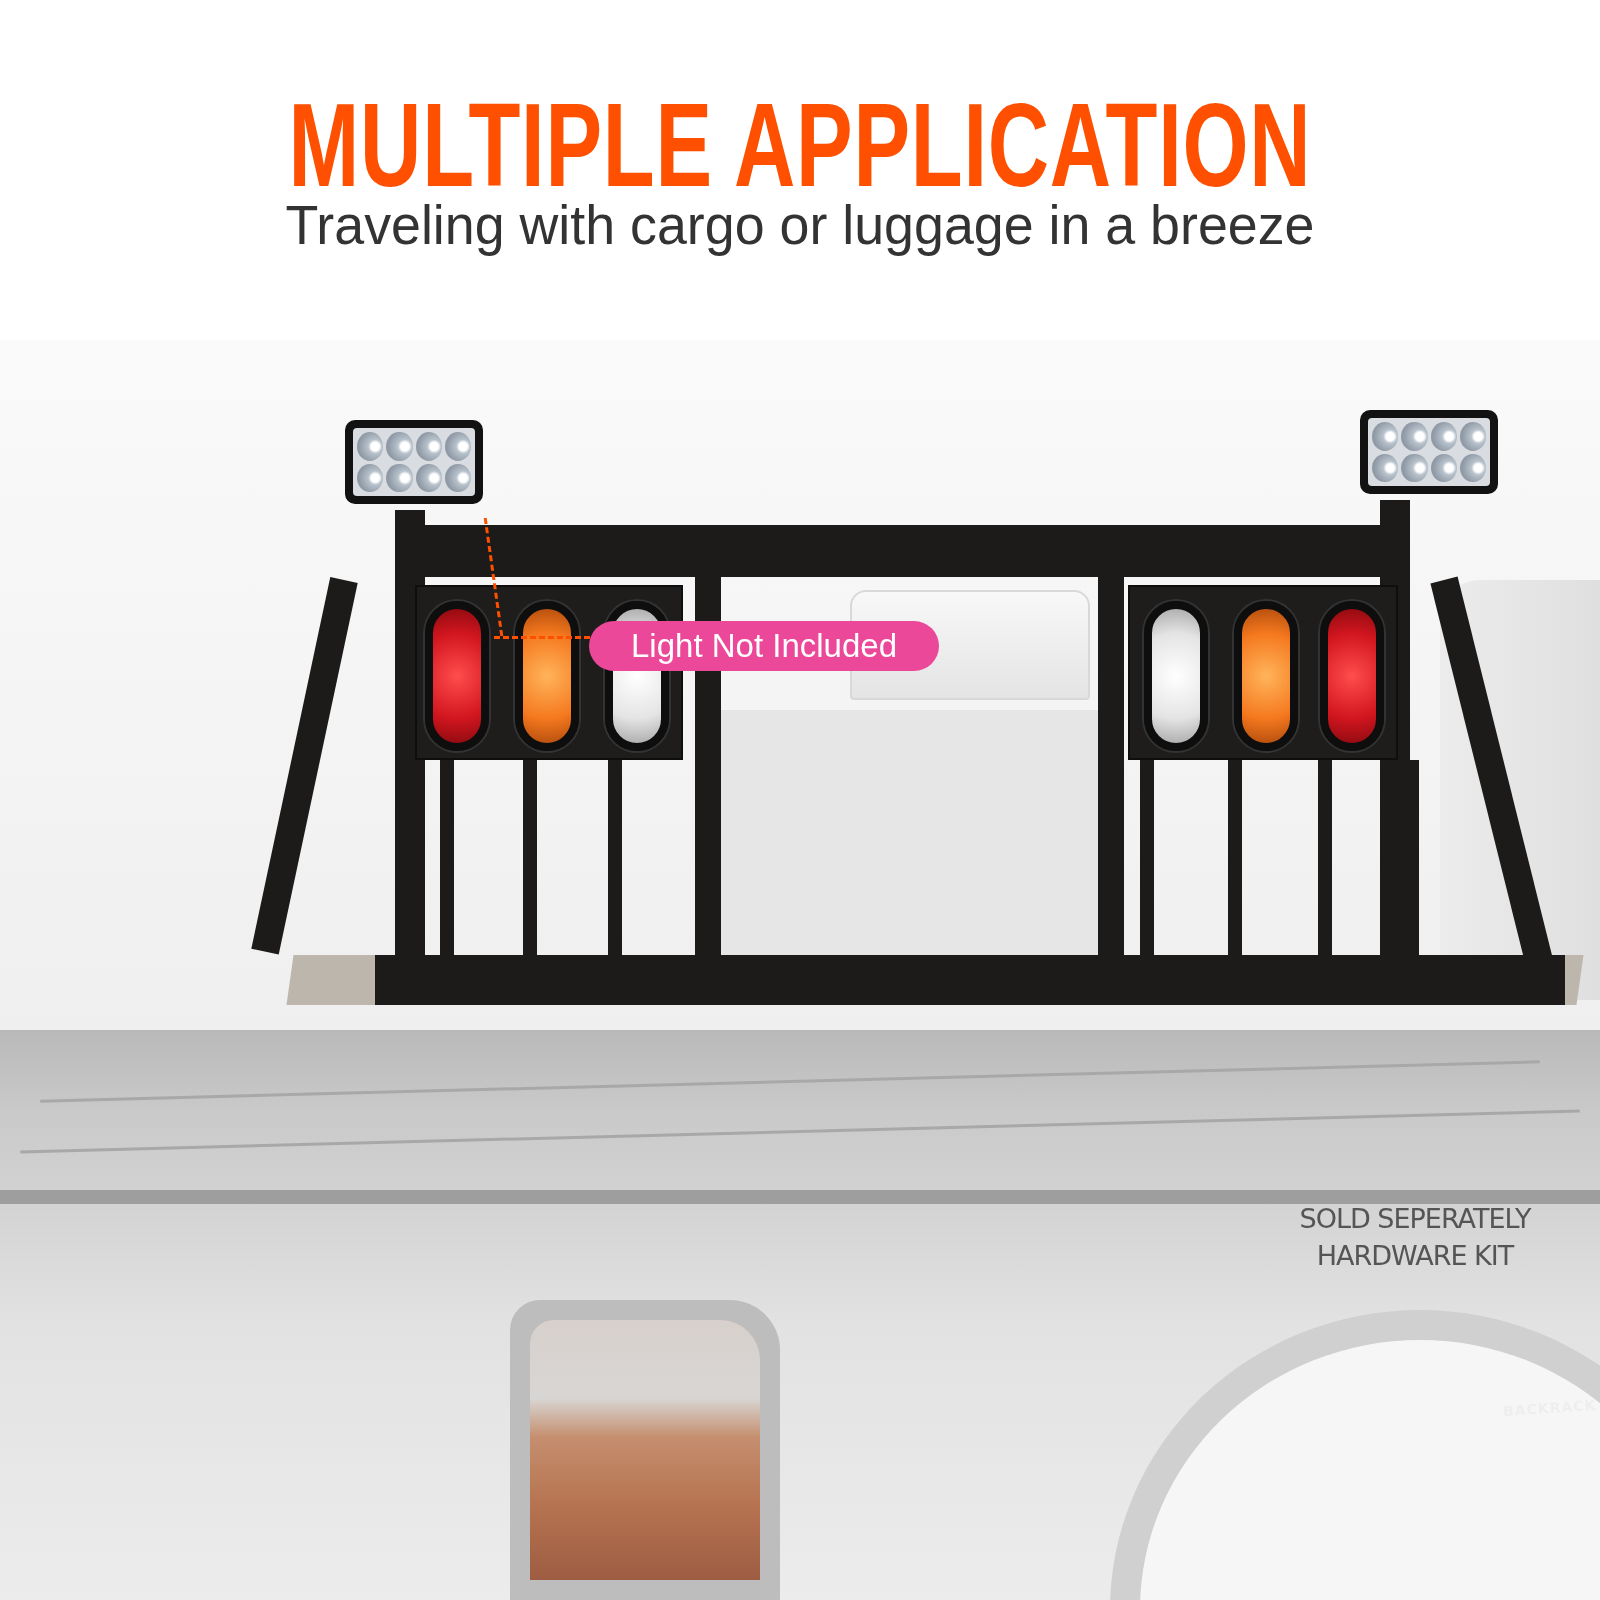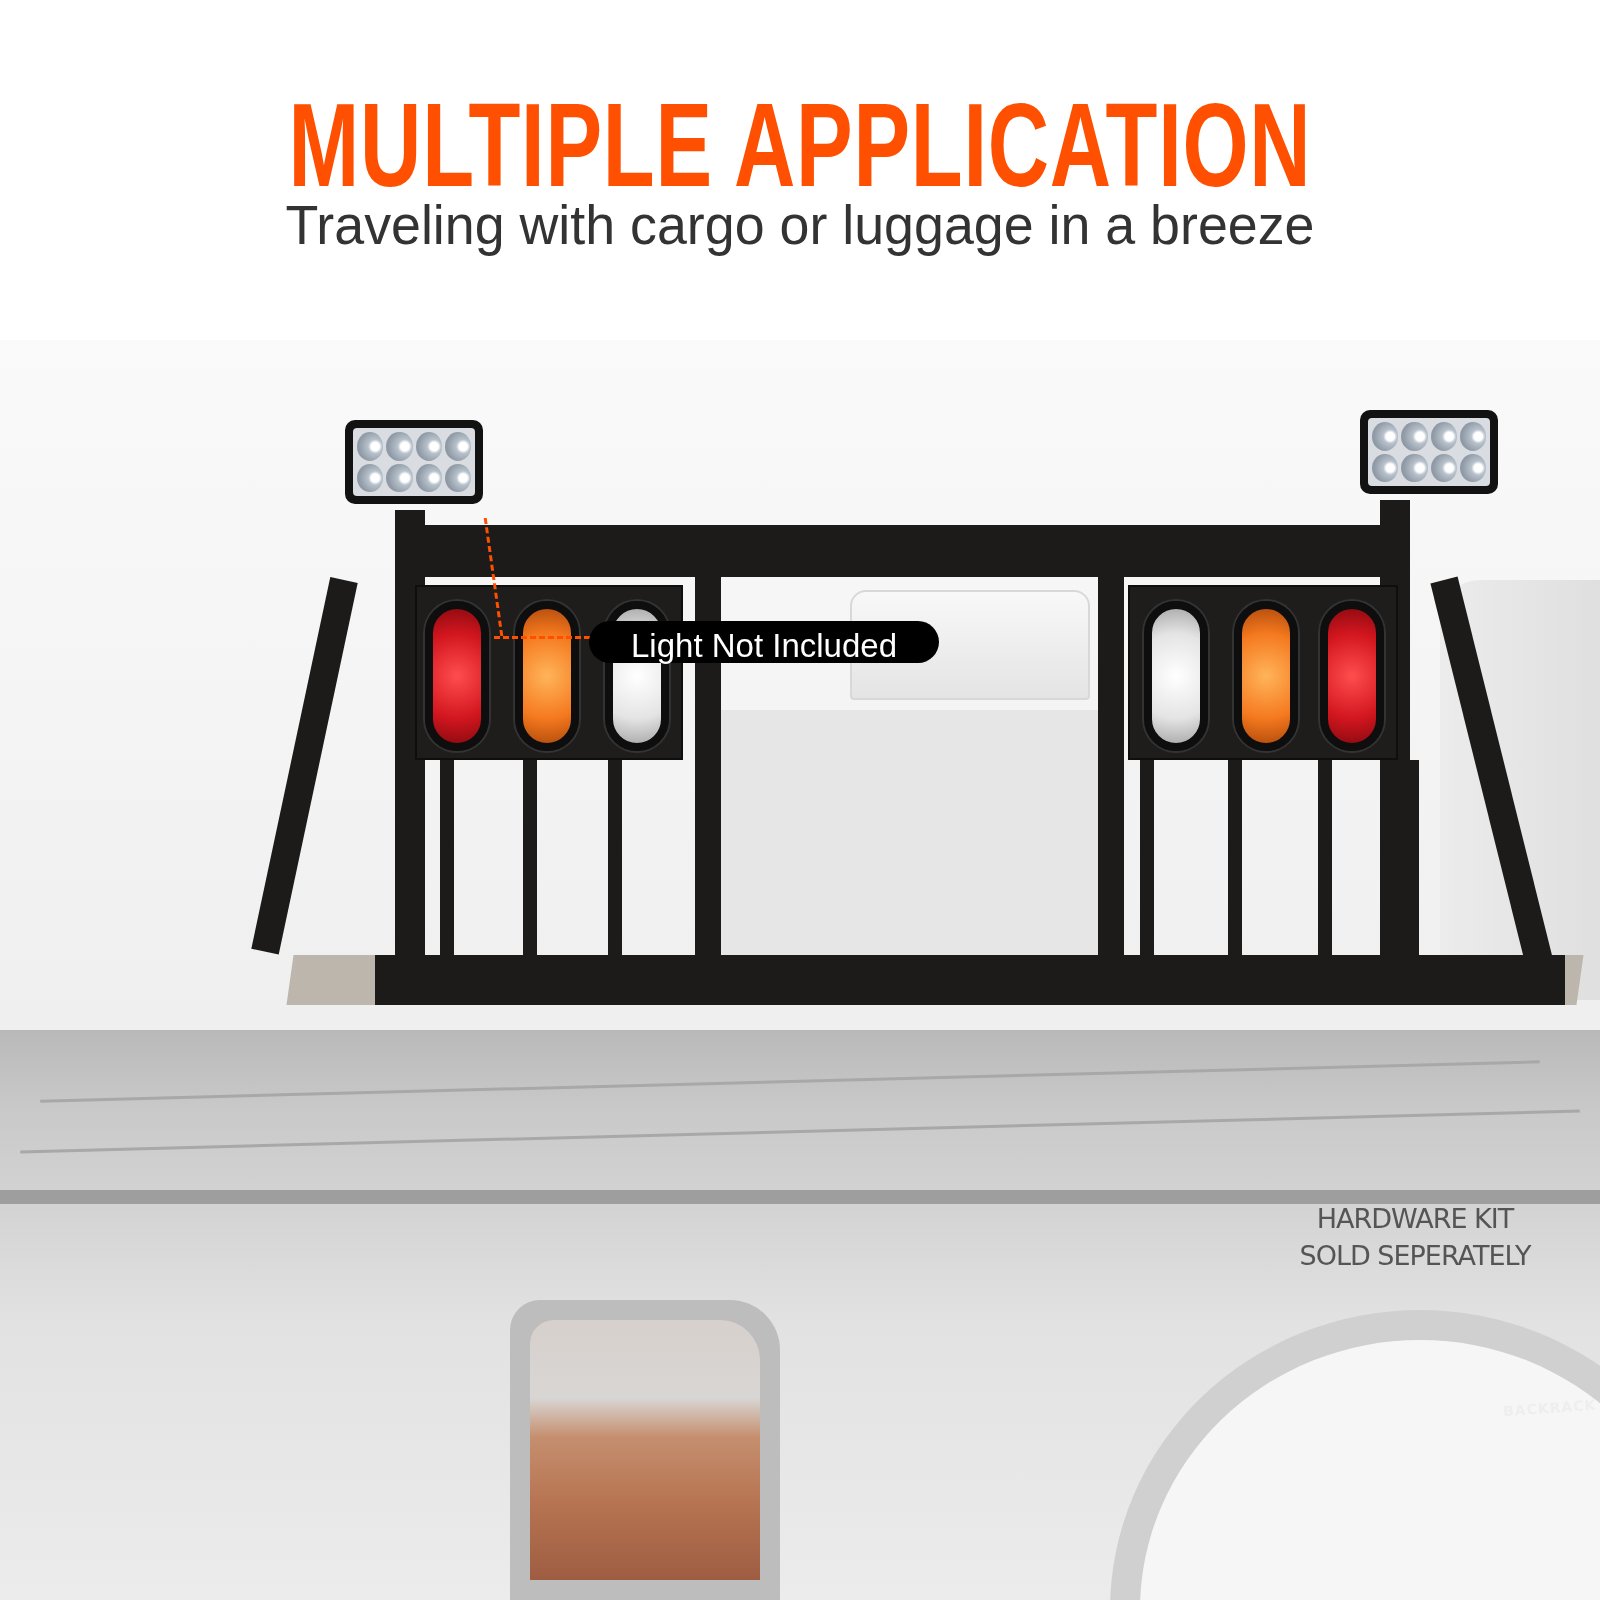--- a/index.html
+++ b/index.html
@@ -78,22 +78,22 @@
     padding: 8px;
   }
   .worklight-lens {
     width: 100%; height: 100%; background: #d9dde2; border-radius: 4px;
     display: grid; grid-template-columns: repeat(4, 1fr); grid-template-rows: repeat(2, 1fr); gap: 3px; padding: 4px;
   }
   .led { background: radial-gradient(circle at 70% 50%, #ffffff 0 18%, #b8c2cc 30%, #8f9aa6 70%); border-radius: 50%; }
 
   .dash-line { position: absolute; border-color: #fe5000; border-style: dashed; }
   .callout {
-    position: absolute; left: 589px; top: 621px; width: 350px; height: 42px;
-    background: #000000; border-radius: 25px; color: #ffffff;
+    position: absolute; left: 589px; top: 621px; width: 350px; height: 50px;
+    background: #ec4899; border-radius: 25px; color: #ffffff;
     font-size: 33px; line-height: 50px; text-align: center;
     font-family: "Liberation Sans", sans-serif;
   }
 
   .disclaimer {
     position: absolute; left: 1270px; top: 1200px; width: 290px; text-align: center;
     font-family: "DejaVu Sans", sans-serif; font-size: 27px; line-height: 37px;
     color: #555555; letter-spacing: -1px; filter: blur(0.4px);
   }
   .backrack-mark {
@@ -184,15 +184,15 @@
 
   <div class="dash-line" style="left:465px; top:178px; width:30px; height:118px; border-width:0 3px 0 0; transform:skewX(8deg);"></div>
   <div class="dash-line" style="left:494px; top:296px; width:96px; height:0; border-width:3px 0 0 0;"></div>
 
   <div class="backrack-mark">BACKRACK</div>
 </div>
 
 <div class="callout">Light Not Included</div>
 
 <div class="disclaimer">
+  <div>SOLD SEPERATELY</div>
   <div>HARDWARE KIT</div>
-  <div>SOLD SEPERATELY</div>
 </div>
 
 </body></html>

